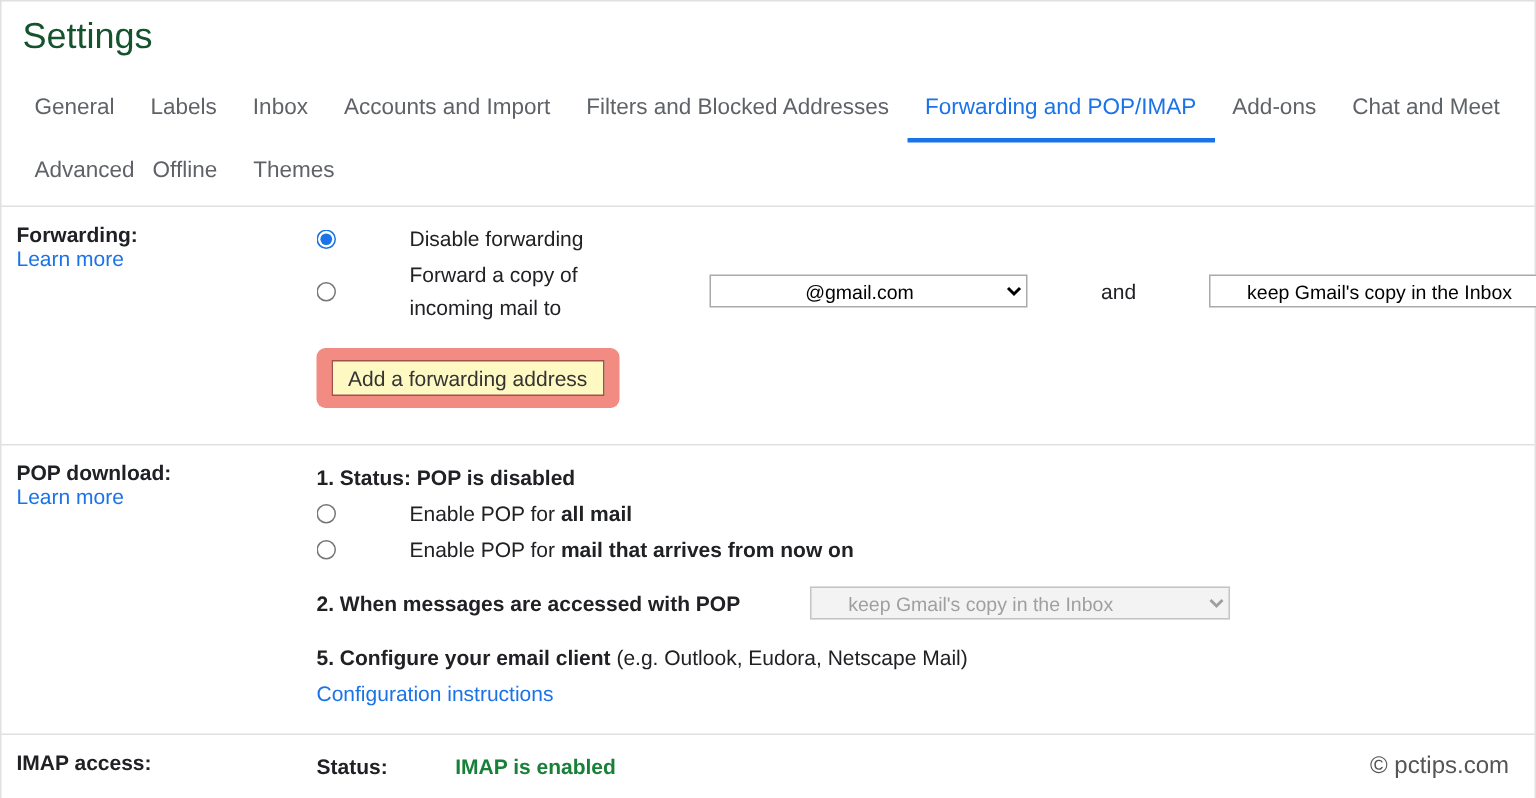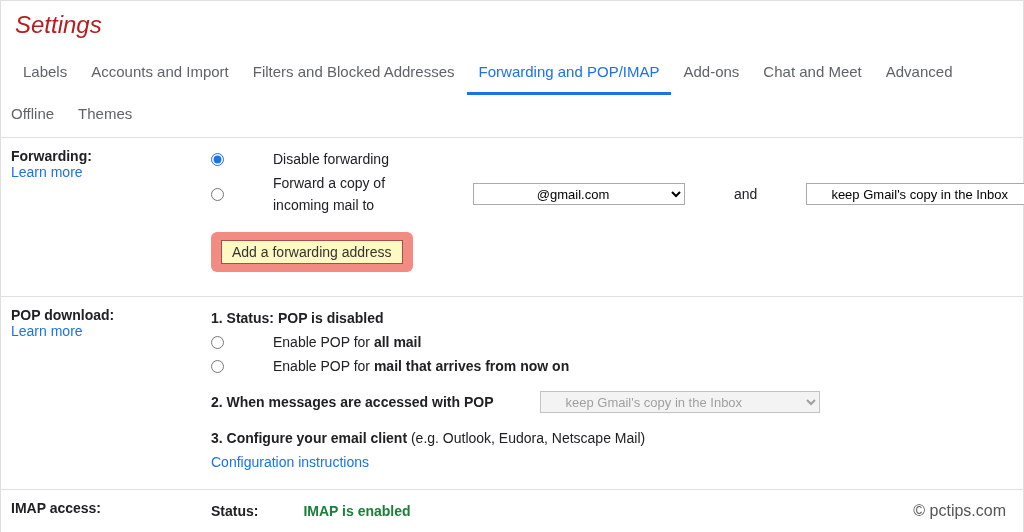--- a/index.html
+++ b/index.html
@@ -11,22 +11,21 @@
     background: #f1f3f4;
     width: 1024px;
   }
   .page {
     background: #fff;
     border: 1px solid #e0e0e0;
   }
   .heading {
     font-size: 24px;
     padding: 10px 14px 6px 14px;
-    color: #b91c1c;
-    font-style: italic;
+    color: #14532d;
   }
   .tabs {
     display: flex;
     flex-wrap: wrap;
     padding: 8px 10px 0 10px;
     border-bottom: 1px solid #e0e0e0;
     gap: 0;
   }
   .tab {
     padding: 10px 12px 12px 12px;
@@ -132,21 +131,23 @@
     font-size: 16px;
   }
 </style>
 </head>
 <body>
 
 <div class="page">
   <div class="heading">Settings</div>
 
   <div class="tabs">
+    <div class="tab">General</div>
     <div class="tab">Labels</div>
+    <div class="tab">Inbox</div>
     <div class="tab">Accounts and Import</div>
     <div class="tab">Filters and Blocked Addresses</div>
     <div class="tab active">Forwarding and POP/IMAP</div>
     <div class="tab">Add-ons</div>
     <div class="tab">Chat and Meet</div>
     <div class="tab">Advanced</div>
     <div class="tab" style="padding-left:0">Offline</div>
     <div class="tab">Themes</div>
   </div>
 
@@ -198,21 +199,21 @@
       </div>
 
       <div class="row spaced">
         <span class="bold">2. When messages are accessed with POP</span>
         <select class="pop-action" disabled="">
           <option>keep Gmail's copy in the Inbox</option>
         </select>
       </div>
 
       <div class="row spaced">
-        <span><span class="bold">3. Configure your email client</span><span> (e.g. Outlook, Eudora, Netscape Mail)</span></span>
+        <span><span class="bold">5. Configure your email client</span><span> (e.g. Outlook, Eudora, Netscape Mail)</span></span>
       </div>
       <div class="row">
         <span class="link">Configuration instructions</span>
       </div>
     </div>
   </div>
 
   <div class="section" style="border-bottom:none">
     <div class="section-label">
       <span class="title">IMAP access:</span><br>

